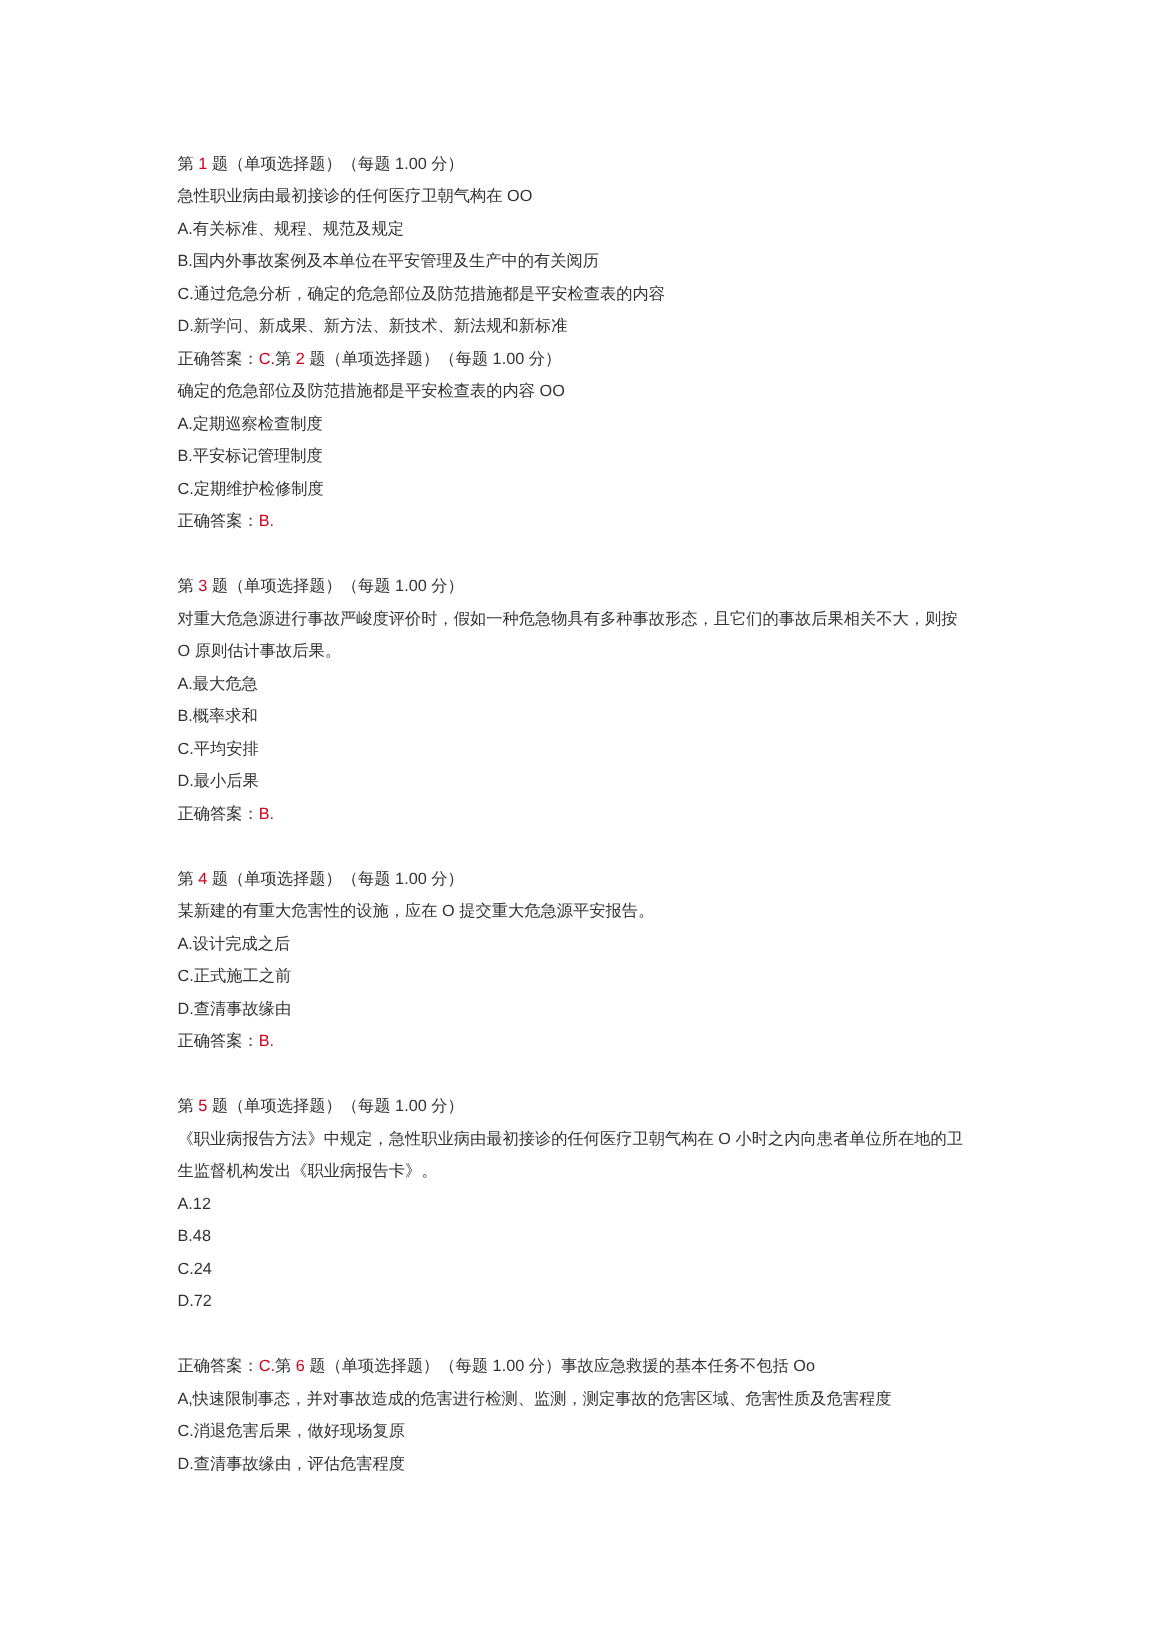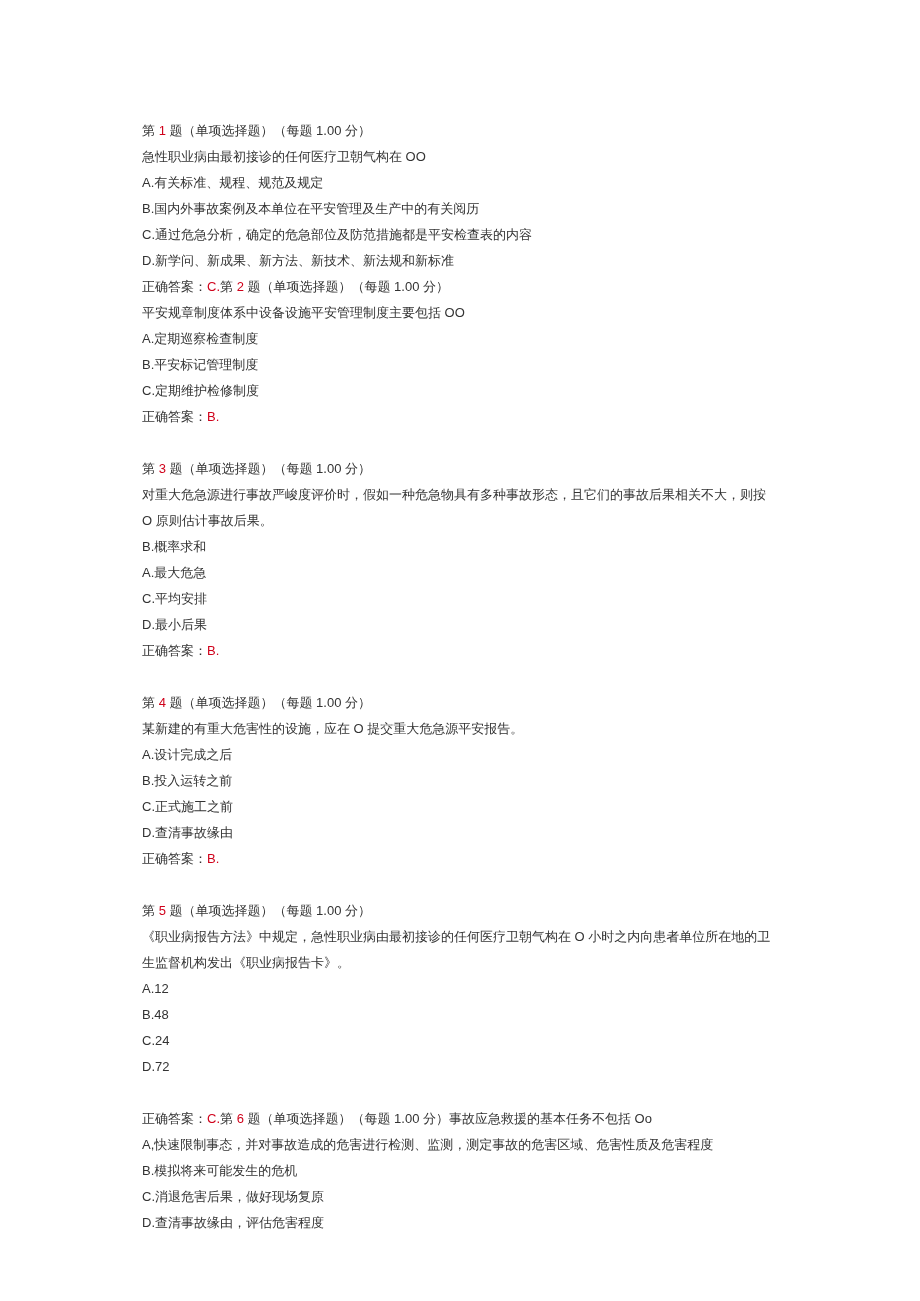--- a/index.html
+++ b/index.html
@@ -39,50 +39,49 @@
   </div>
   <div class="line">急性职业病由最初接诊的任何医疗卫朝气构在 OO</div>
   <div class="line">A.有关标准、规程、规范及规定</div>
   <div class="line">B.国内外事故案例及本单位在平安管理及生产中的有关阅历</div>
   <div class="line">C.通过危急分析，确定的危急部位及防范措施都是平安检查表的内容</div>
   <div class="line">D.新学问、新成果、新方法、新技术、新法规和新标准</div>
   <div class="line">
     <span class="blk">正确答案：</span><span class="red">C.</span><span class="blk">第 </span><span class="red">2</span><span class="blk"> 题（单项选择题）（每题 1.00 分）</span>
   </div>
 
-  <div class="line">平安规章制度体系中设备设施平安管理制度主要包括 OO</div>
+  <div class="line">确定的危急部位及防范措施都是平安检查表的内容 OO</div>
   <div class="line">A.定期巡察检查制度</div>
   <div class="line">B.平安标记管理制度</div>
   <div class="line">C.定期维护检修制度</div>
   <div class="line">
     <span class="blk">正确答案：</span><span class="red">B.</span>
   </div>
 
   <div class="spacer"></div>
 
   <div class="line">
     <span class="blk">第 </span><span class="red">3</span><span class="blk"> 题（单项选择题）（每题 1.00 分）</span>
   </div>
   <div class="line">对重大危急源进行事故严峻度评价时，假如一种危急物具有多种事故形态，且它们的事故后果相关不大，则按 O 原则估计事故后果。</div>
+  <div class="line">A.最大危急</div>
   <div class="line">B.概率求和</div>
-  <div class="line">A.最大危急</div>
   <div class="line">C.平均安排</div>
   <div class="line">D.最小后果</div>
   <div class="line">
     <span class="blk">正确答案：</span><span class="red">B.</span>
   </div>
 
   <div class="spacer"></div>
 
   <div class="line">
     <span class="blk">第 </span><span class="red">4</span><span class="blk"> 题（单项选择题）（每题 1.00 分）</span>
   </div>
   <div class="line">某新建的有重大危害性的设施，应在 O 提交重大危急源平安报告。</div>
   <div class="line">A.设计完成之后</div>
-  <div class="line">B.投入运转之前</div>
   <div class="line">C.正式施工之前</div>
   <div class="line">D.查清事故缘由</div>
   <div class="line">
     <span class="blk">正确答案：</span><span class="red">B.</span>
   </div>
 
   <div class="spacer"></div>
 
   <div class="line">
     <span class="blk">第 </span><span class="red">5</span><span class="blk"> 题（单项选择题）（每题 1.00 分）</span>
@@ -93,17 +92,16 @@
   <div class="line">C.24</div>
   <div class="line">D.72</div>
 
   <div class="spacer"></div>
 
   <div class="line">
     <span class="blk">正确答案：</span><span class="red">C.</span><span class="blk">第 </span><span class="red">6</span><span class="blk"> 题（单项选择题）（每题 1.00 分）事故应急救援的基本任务不包括 Oo</span>
   </div>
 
   <div class="line">A,快速限制事态，并对事故造成的危害进行检测、监测，测定事故的危害区域、危害性质及危害程度</div>
-  <div class="line">B.模拟将来可能发生的危机</div>
   <div class="line">C.消退危害后果，做好现场复原</div>
   <div class="line">D.查清事故缘由，评估危害程度</div>
 
 </div>
 
 </body></html>

